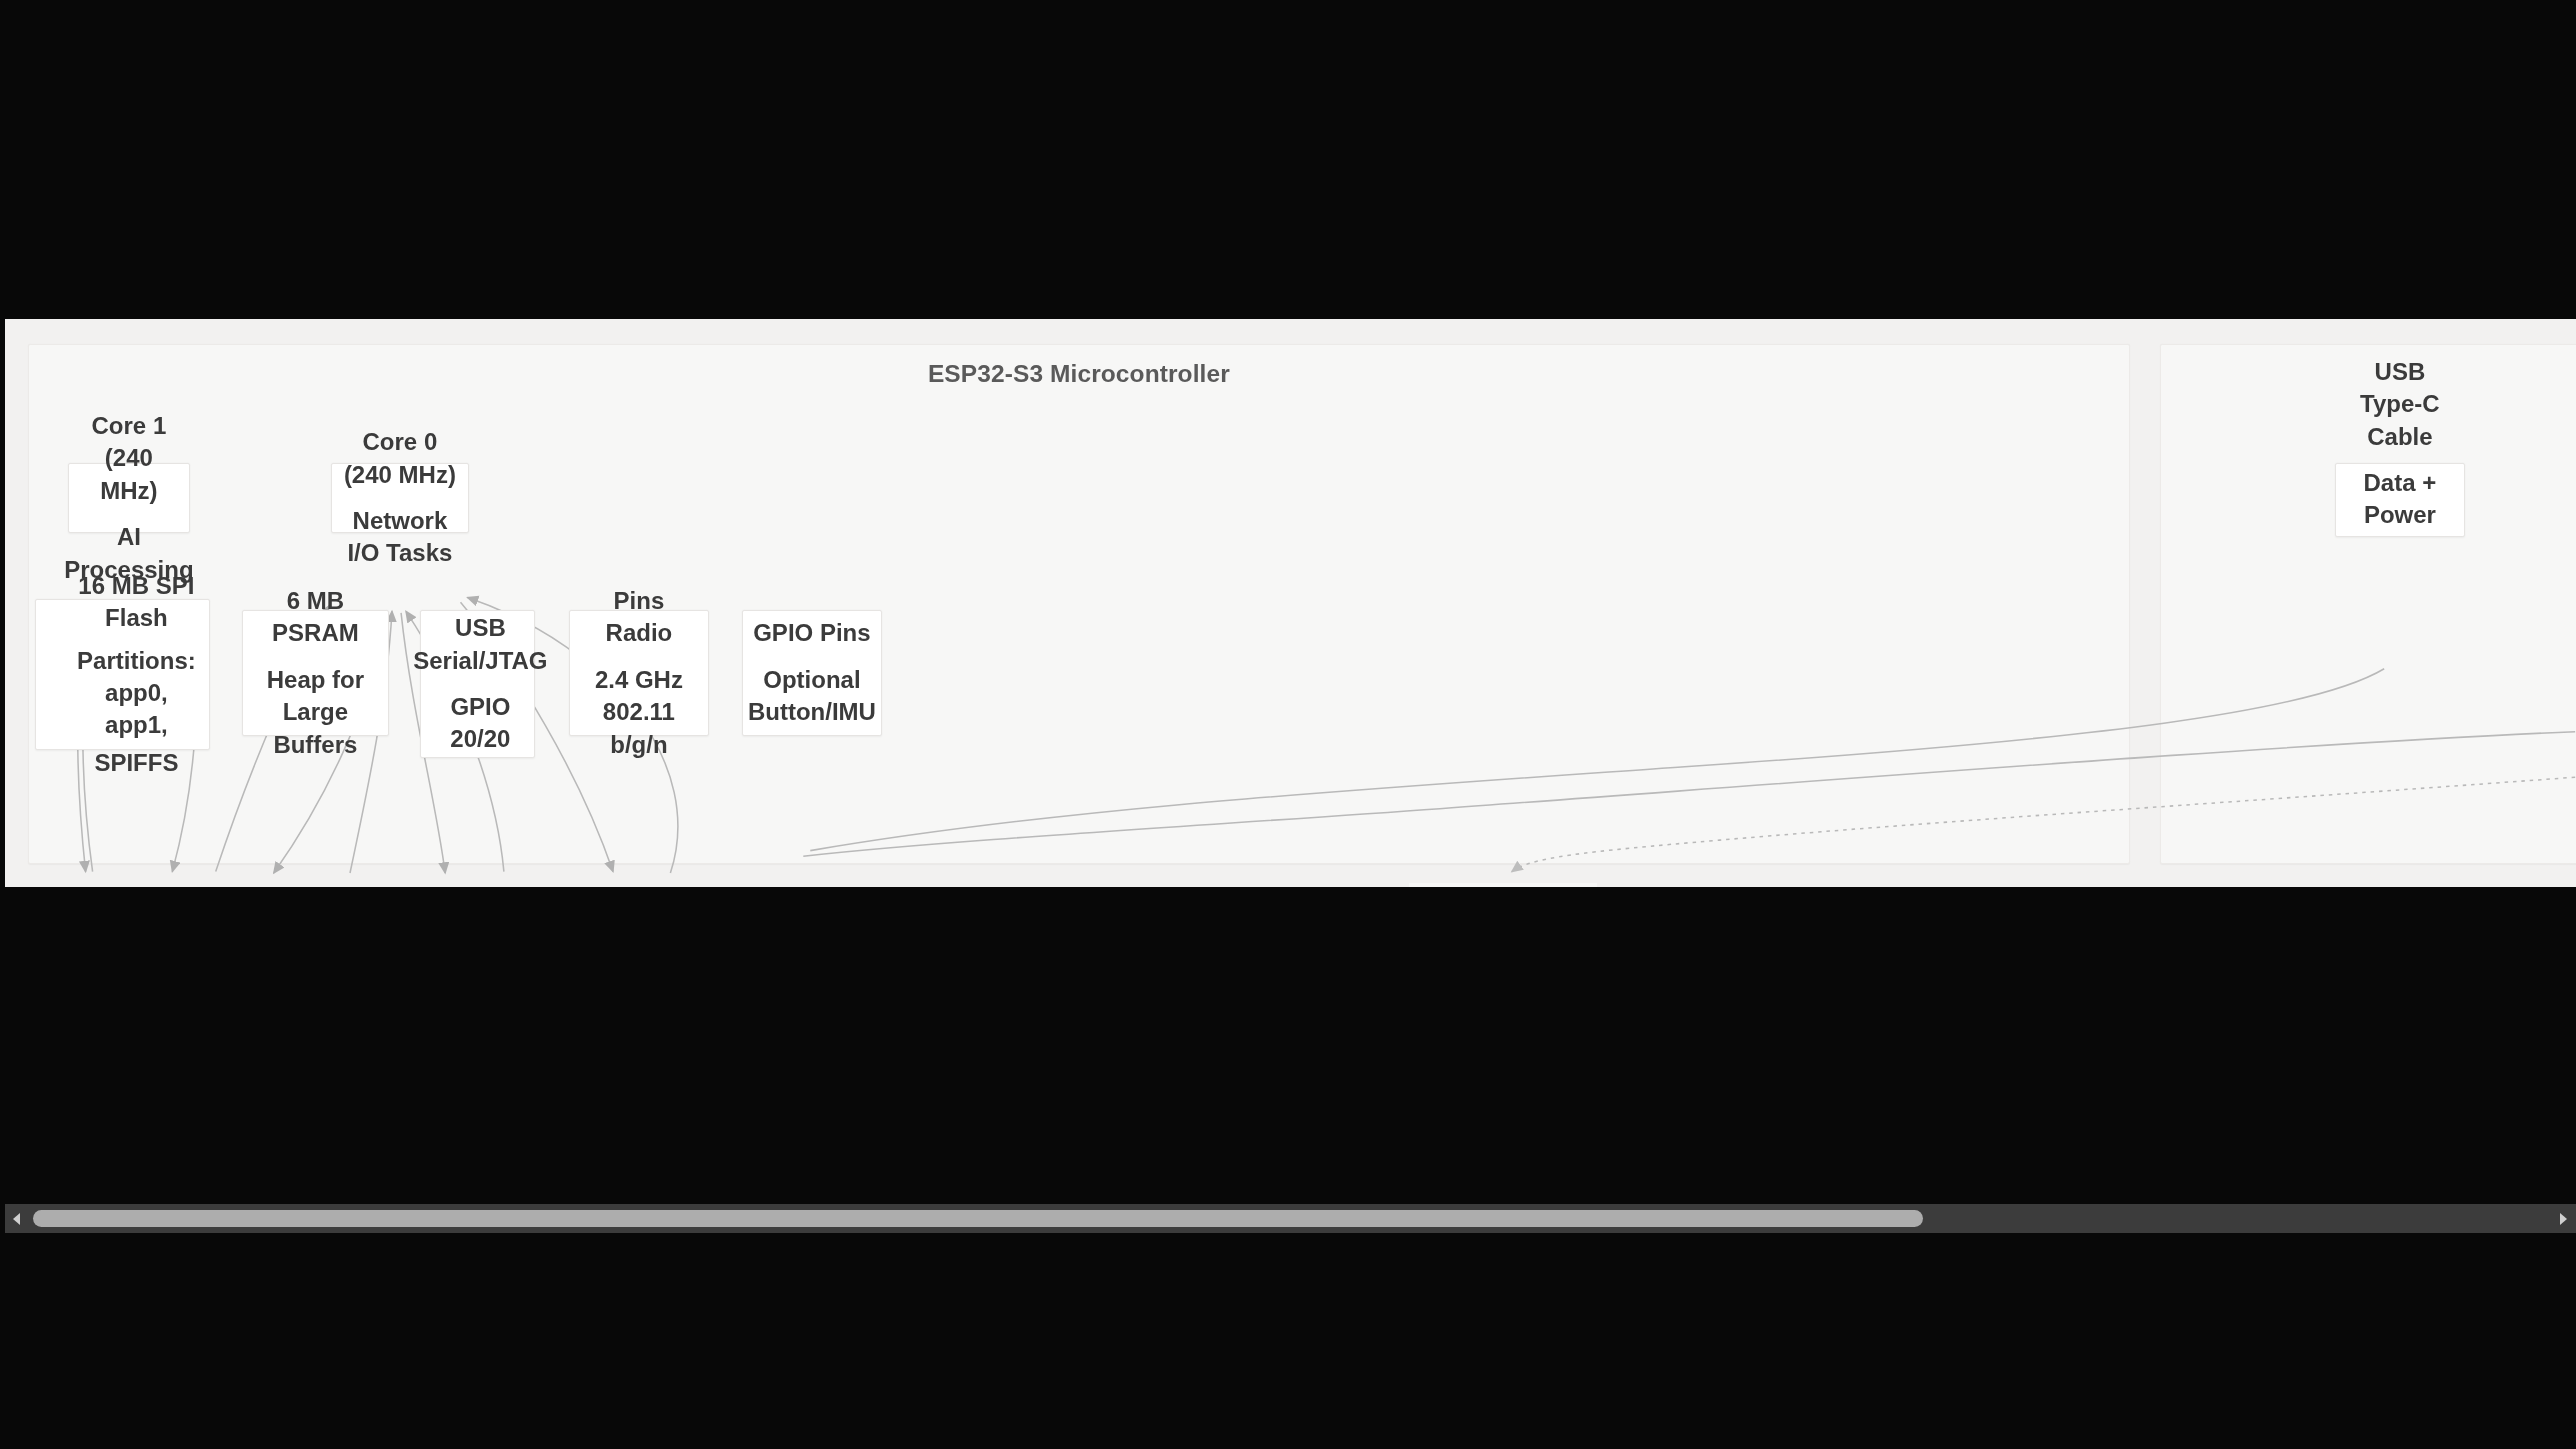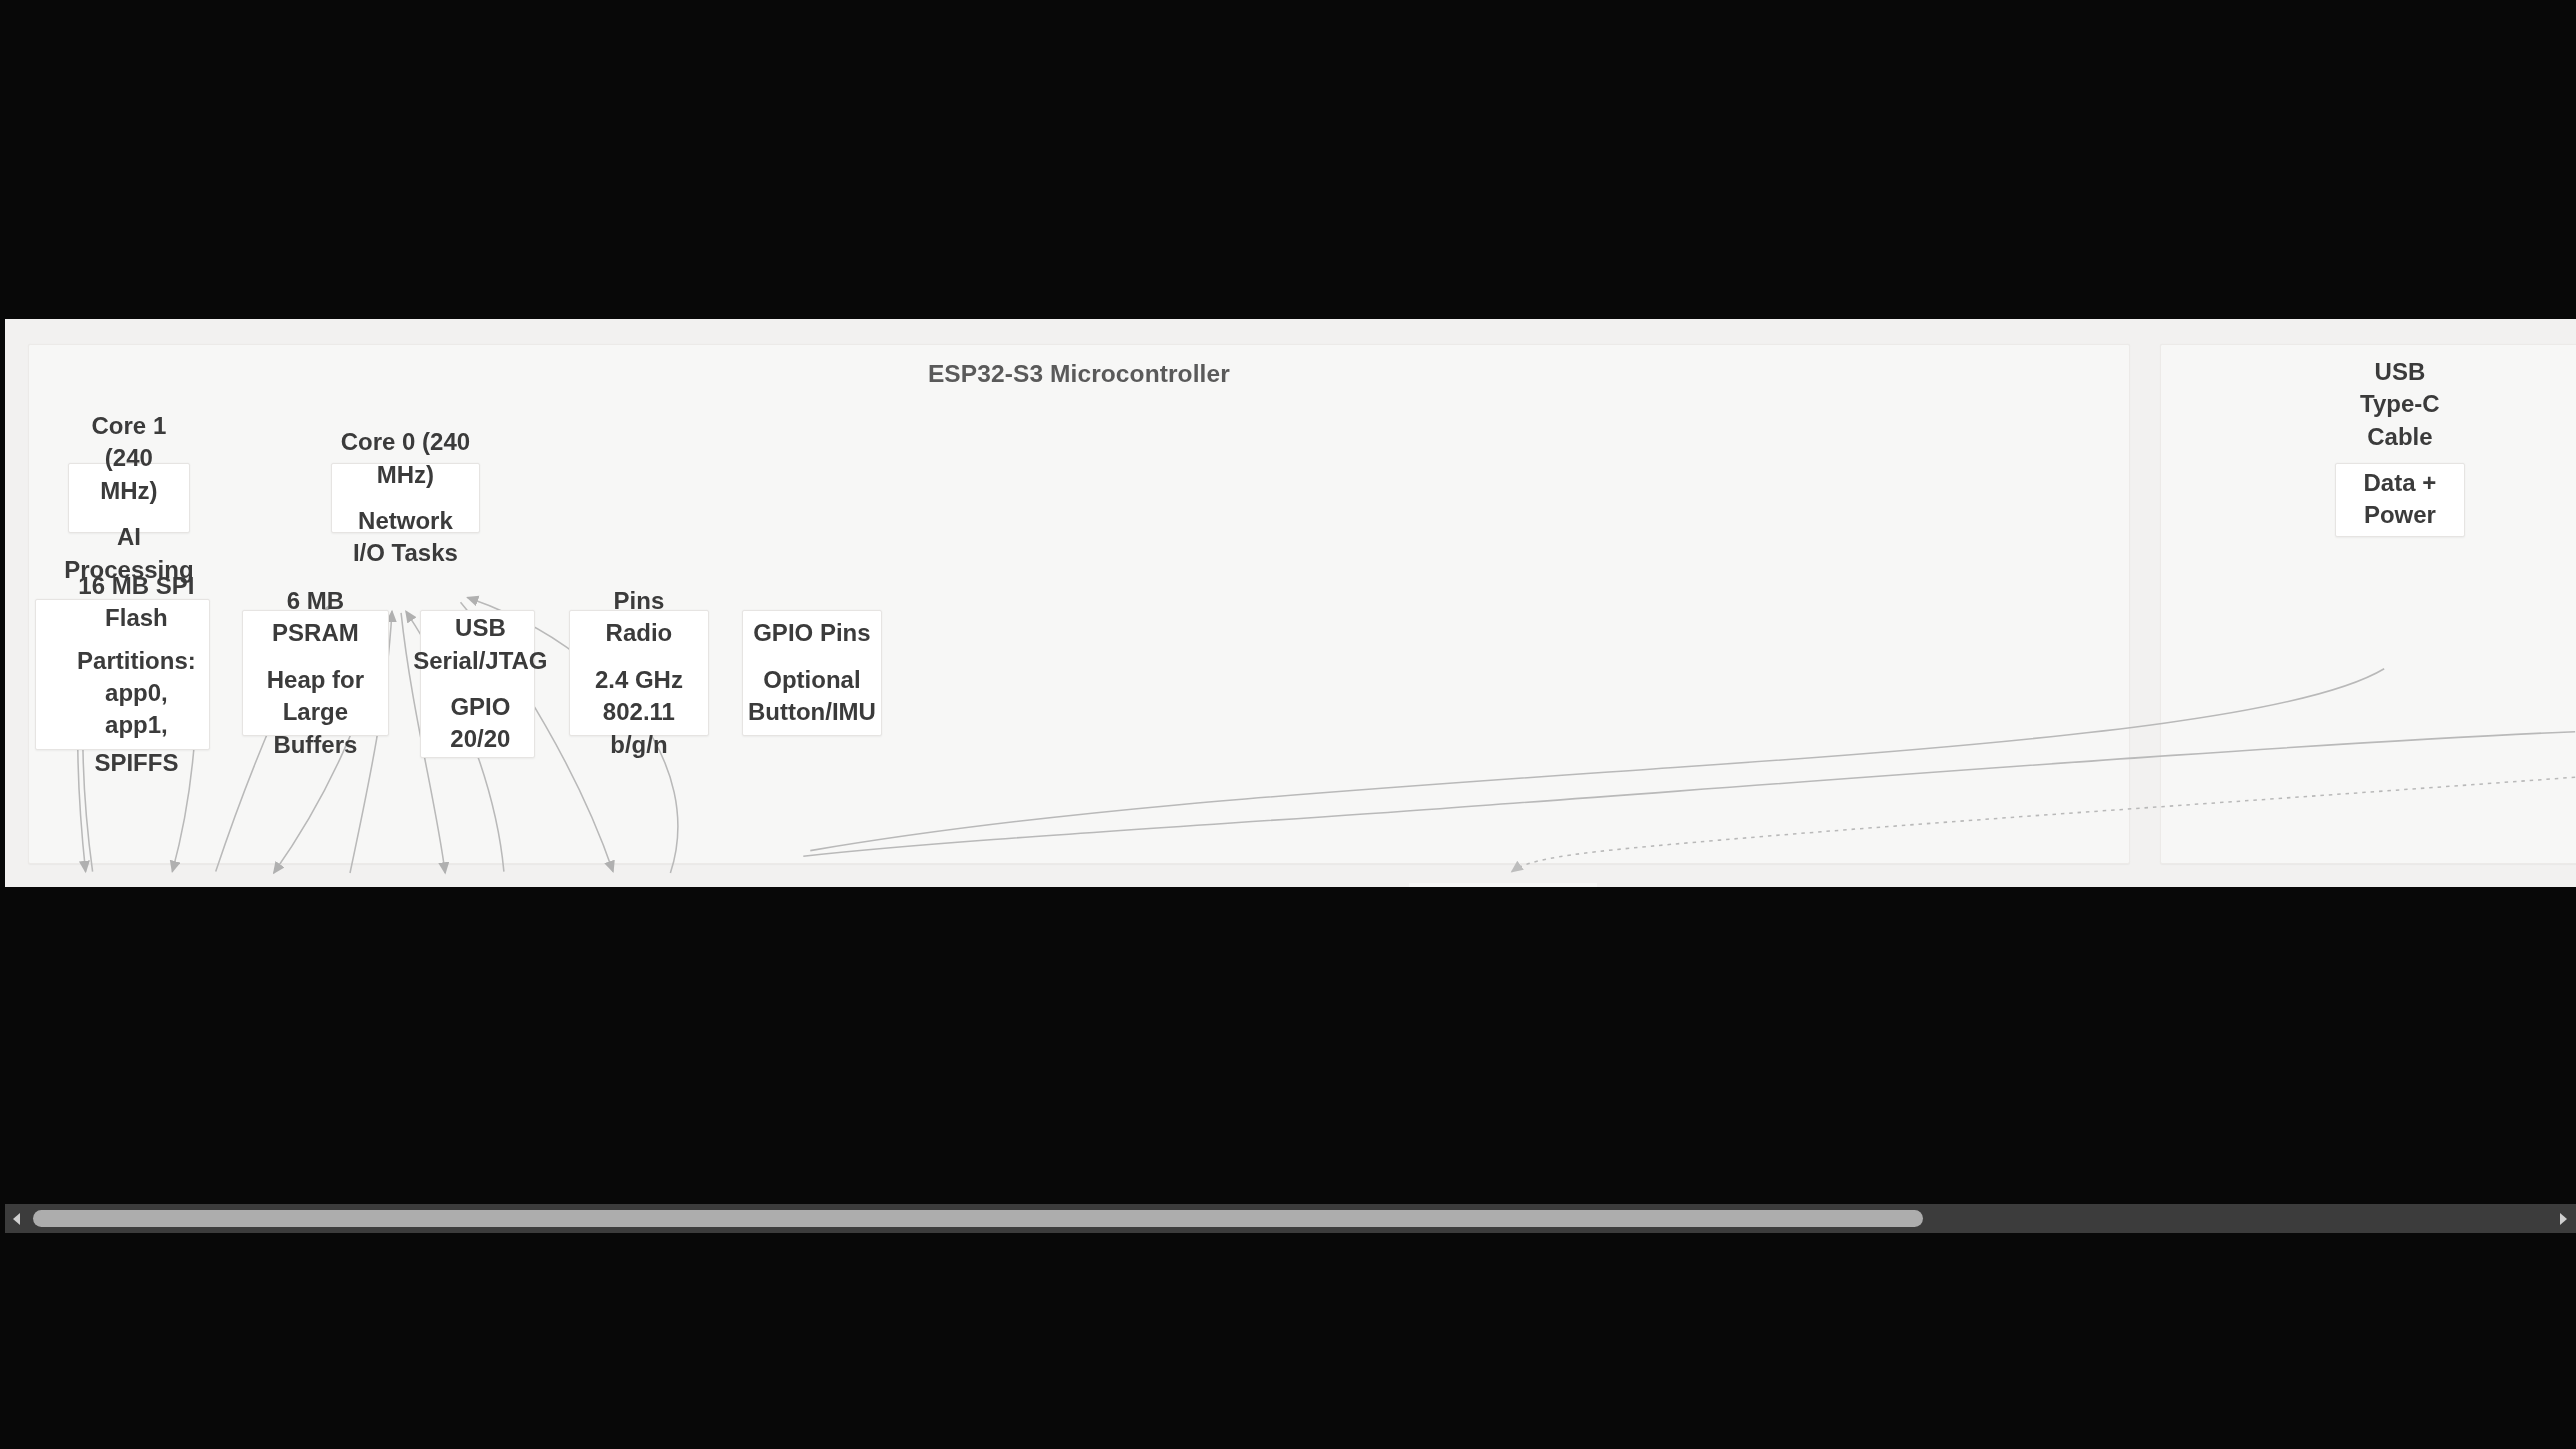--- a/index.html
+++ b/index.html
@@ -143,21 +143,21 @@
 
           <path d="M 3673,655 C 3200,690 2800,715 2450,745 C 2250,762 2180,770 2153,790" stroke-dasharray="5 7" marker-end="url(#ahd)"></path>
         </g>
       </svg>
 
       <div class="node" style="left:63px;top:144px;width:122px;height:70px;">
         <span class="l1">Core 1 (240 MHz)</span>
         <span class="l2">AI Processing</span>
       </div>
 
-      <div class="node" style="left:326px;top:144px;width:149px;height:70px;">
+      <div class="node" style="left:326px;top:144px;width:138px;height:70px;">
         <span class="l1">Core 0 (240 MHz)</span>
         <span class="l2">Network I/O Tasks</span>
       </div>
 
       <div class="node tri" style="left:30px;top:280px;width:175px;height:151px;padding-left:35px;">
         <span class="l1">16 MB SPI Flash</span>
         <span class="l2">Partitions: app0, app1,</span>
         <span class="l3">SPIFFS</span>
       </div>
 

